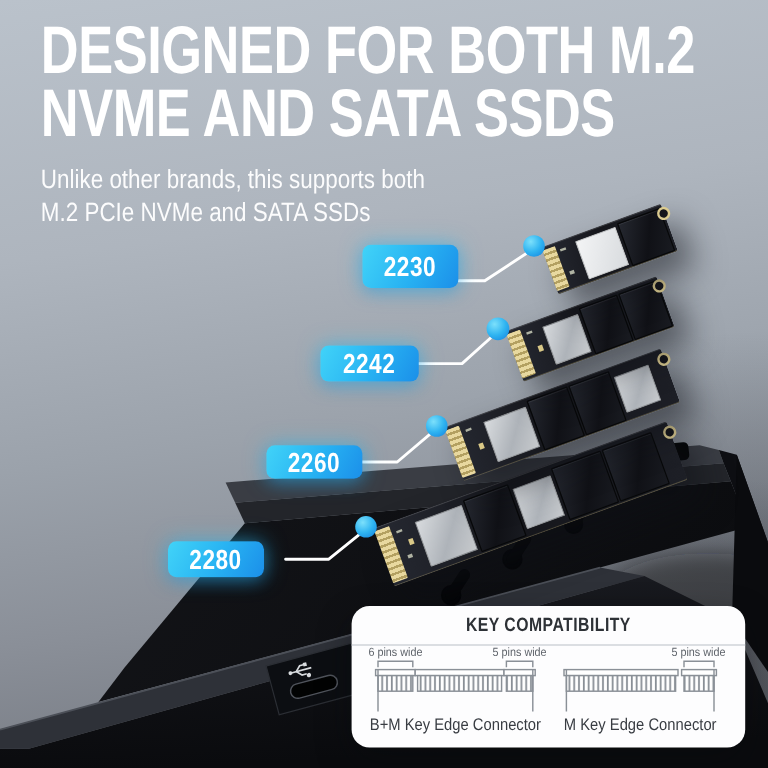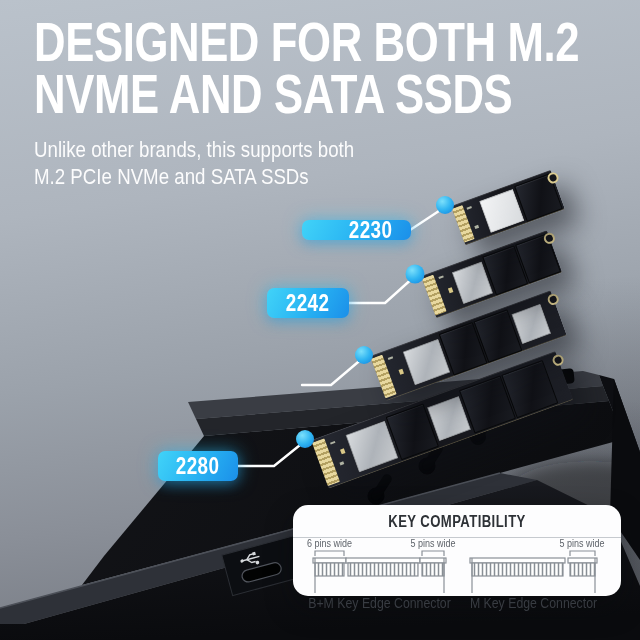--- a/index.html
+++ b/index.html
@@ -45,21 +45,21 @@
   .chipL{position:absolute;border:1px solid rgba(0,0,0,0.28);border-radius:1px;
     background:linear-gradient(125deg,#d8dbde 0%,#aeb3b9 55%,#c7cacd 100%);}
   .chipW{position:absolute;border:1px solid rgba(0,0,0,0.2);border-radius:1px;
     background:linear-gradient(120deg,#f3f4f5 0%,#d8dbde 100%);}
   .speck{position:absolute;background:#c9cdb9;opacity:0.85;}
   .pad{position:absolute;background:#d9c887;}
   .notch{position:absolute;right:-5px;width:11px;height:11px;border-radius:50%;
     background:#14151a;border:2.5px solid #dbcb90;box-sizing:border-box;}
   
   .card{
-    position:absolute;left:293px;top:505px;width:328px;height:91px;z-index:11;
+    position:absolute;left:293px;top:505px;width:328px;height:118px;z-index:11;
     background:#fdfdfe;border-radius:15px;box-shadow:0 12px 28px rgba(8,10,14,0.45);
   }
   .card .ct{
     margin-top:8px;text-align:center;font-weight:bold;font-size:16px;color:#2d3136;
     letter-spacing:0.5px;transform:scaleX(0.82);
   }
   .card .rule{height:0;border-bottom:1.5px solid #c6cacf;margin-top:6px;}
   .abs{position:absolute;}
   svg text{font-family:"Liberation Sans","DejaVu Sans",sans-serif;}
 </style>
@@ -182,27 +182,30 @@
       <polyline points="349,303 385,303 415,276"></polyline>
       <polyline points="302,385 331,385 364,357"></polyline>
       <polyline points="238,466 274,466 305,441"></polyline>
     </g>
     <circle cx="445" cy="205" r="9" fill="url(#dotG)"></circle>
     <circle cx="415" cy="274" r="9.5" fill="url(#dotG)"></circle>
     <circle cx="364" cy="355" r="9" fill="url(#dotG)"></circle>
     <circle cx="305" cy="439" r="9" fill="url(#dotG)"></circle>
   </svg>
 
-  <div class="badge" style="left:302px;top:220px;width:80px;height:20px;padding-left:29px;">
+  <div class="badge" style="left:302px;top:204px;width:80px;height:36px;">
       <span>2230</span>
     </div>
   <div class="badge" style="left:267px;top:288px;width:82px;height:30px;justify-content:center;">
       <span>2242</span>
     </div>
-  <div class="badge" style="left:158px;top:451px;width:80px;height:30px;">
+  <div class="badge" style="left:222px;top:371px;width:80px;height:28px;">
+      <span>2260</span>
+    </div>
+  <div class="badge" style="left:140px;top:451px;width:80px;height:30px;">
       <span>2280</span>
     </div>
 
   <div class="hdr">
     <div class="t">DESIGNED FOR BOTH M.2</div>
     <div class="t">NVME AND SATA SSDS</div>
     <div class="s">
       <div>Unlike other brands, this supports both</div>
       <div>M.2 PCIe NVMe and SATA SSDs</div>
     </div>

